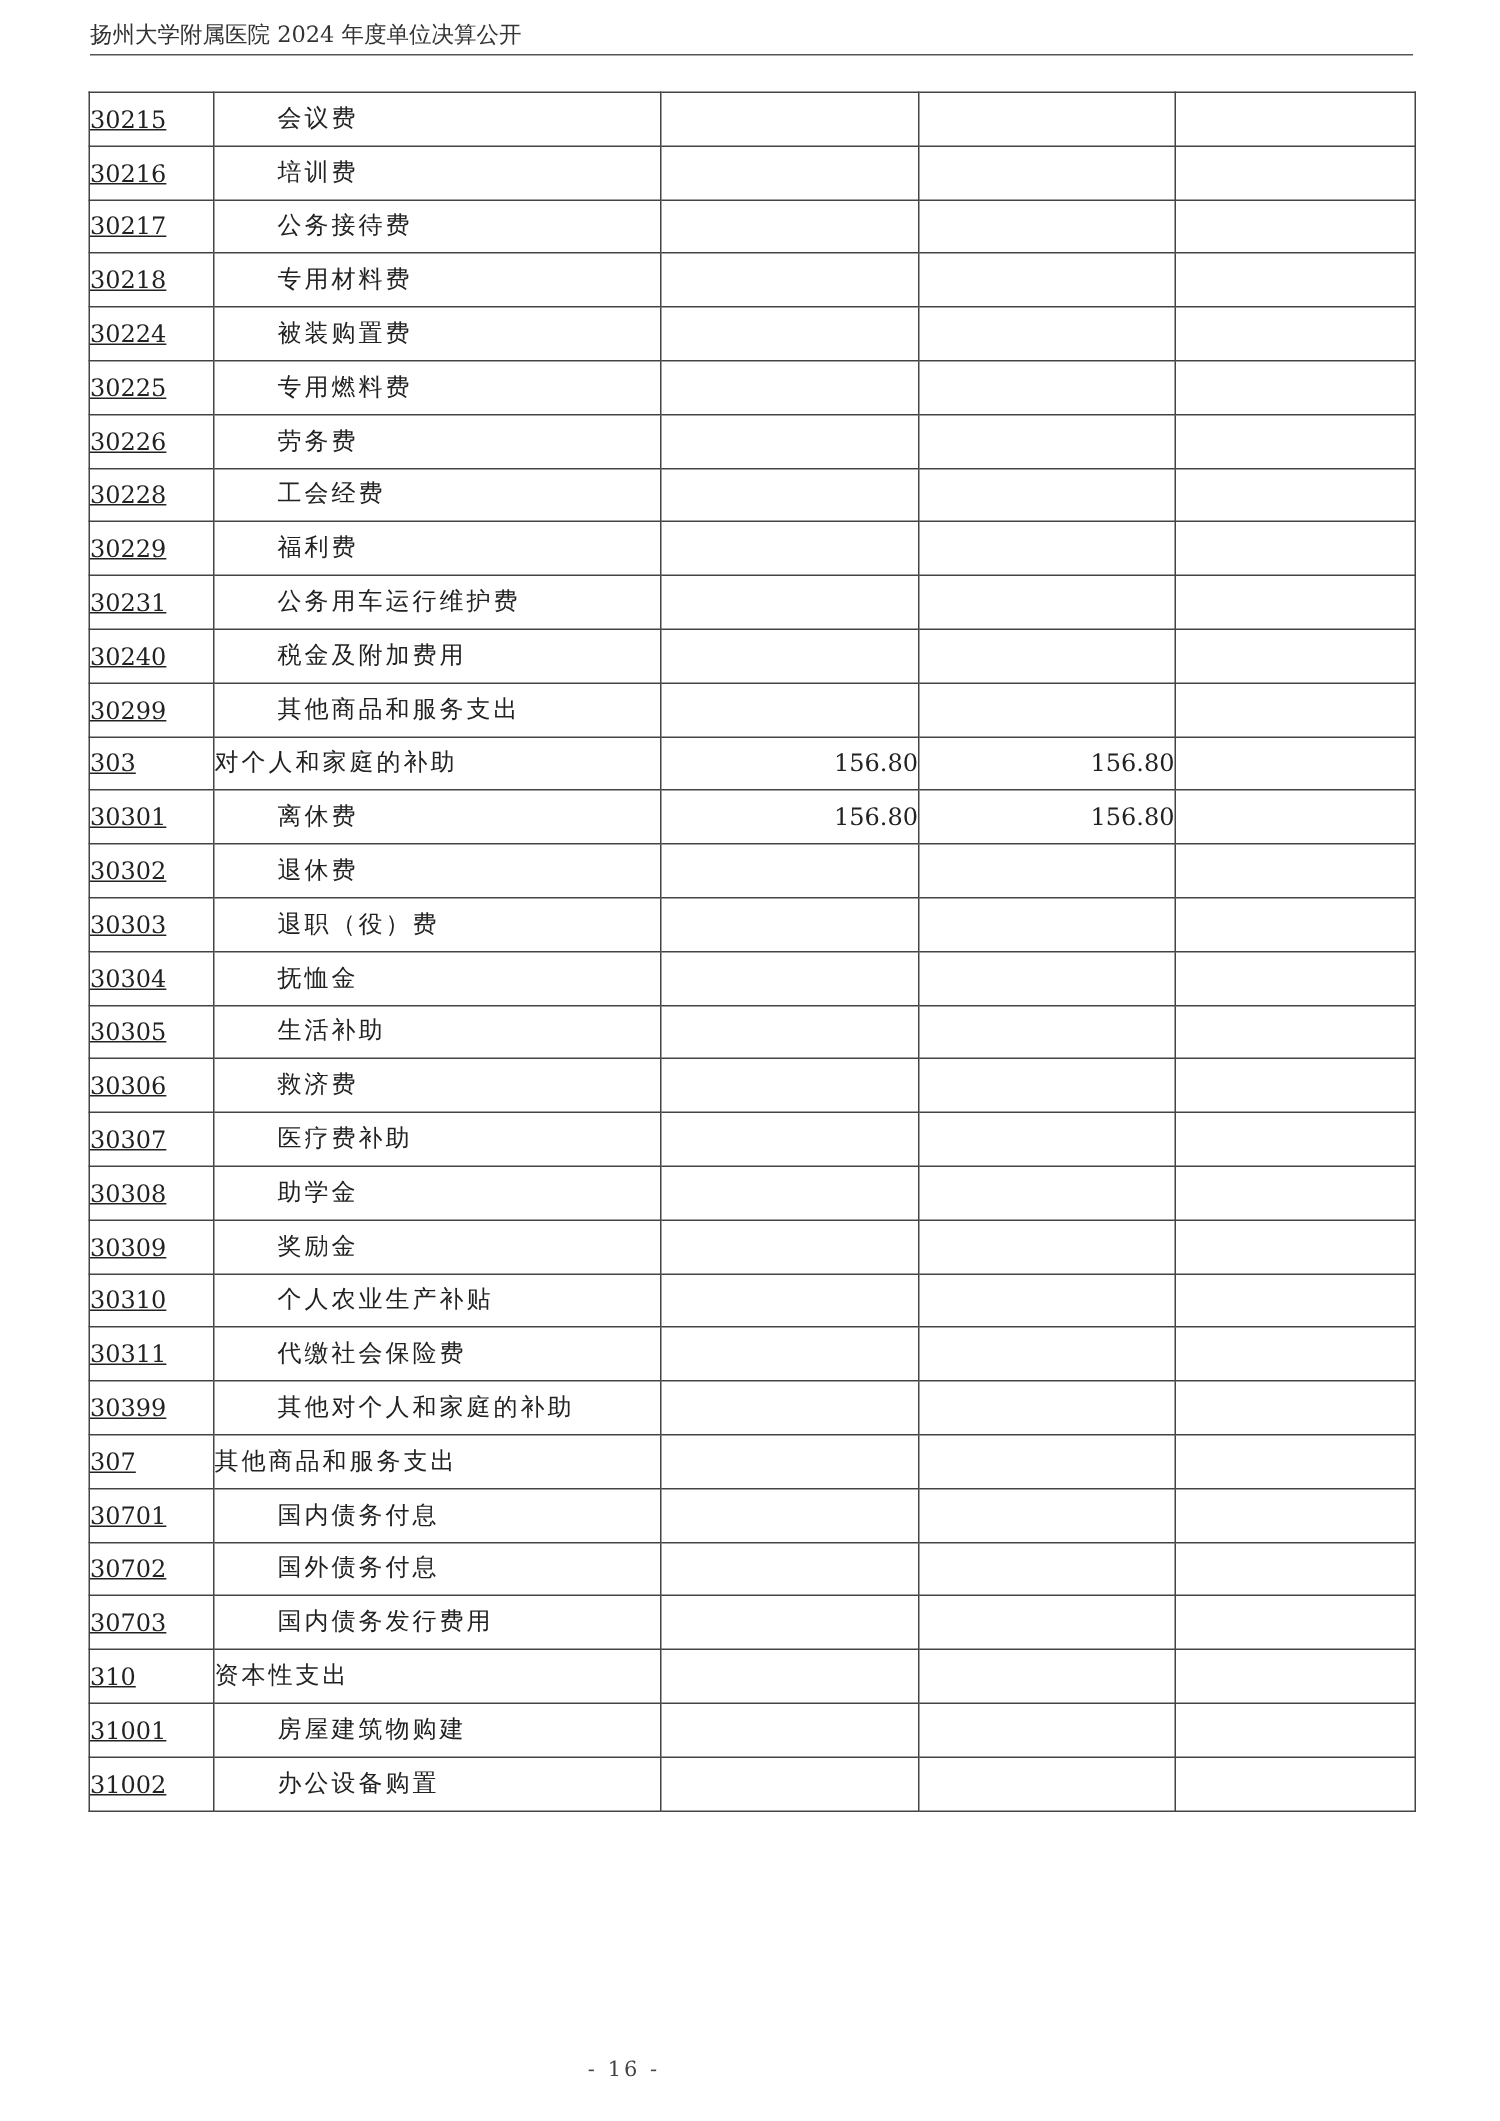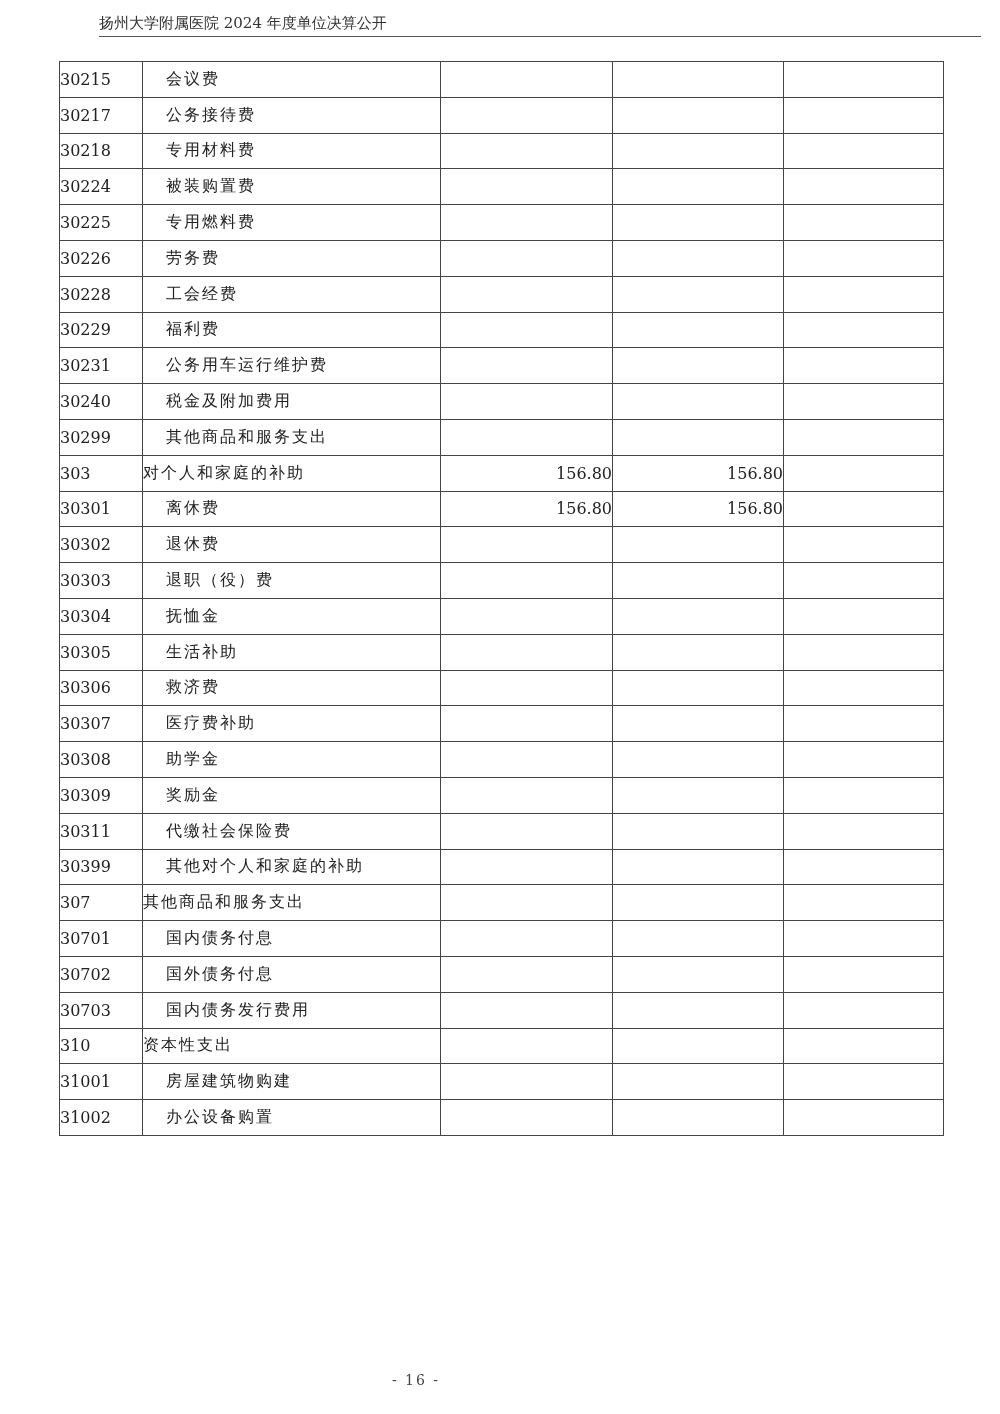--- a/index.html
+++ b/index.html
@@ -1,27 +1,27 @@
 <!DOCTYPE html>
 <html><head>
 <meta charset="utf-8">
 <style>
   html, body { margin: 0; padding: 0; background: #ffffff; }
   body { width: 1000px; height: 1414px; position: relative; overflow: hidden;
          font-family: "DejaVu Serif", "Liberation Serif", serif; color: #222; }
   .header { position: absolute; left: 60px; top: 12px; width: 882px; height: 24px;
             font-size: 15px; line-height: 22px; color: #333;
-            border-bottom: 1.5px solid #555; margin-left: 39px; }
+            border-bottom: 1.5px solid #555; }
   table.budget { position: absolute; left: 59px; top: 61px; width: 884px;
                  border-collapse: collapse; table-layout: fixed; }
   table.budget td { border: 1px solid #444; height: 35.8px; padding: 0;
                     font-size: 16px; color: #222; box-sizing: border-box; }
-  td.code { padding-left: 5px; }
+  td.code { padding-left: 5px; text-decoration: underline; }
   td.name { padding-left: 5px; letter-spacing: 2px; }
-  td.name.sub { padding-left: 23px; }
+  td.name.sub { padding-left: 42px; }
   td.num { text-align: right; padding-right: 5px; }
   .footer { position: absolute; left: 0; width: 832px; top: 1372px; text-align: center;
             font-size: 14px; color: #444; letter-spacing: 2px; }
 </style>
 </head>
 <body>
 
 <div class="header">扬州大学附属医院 2024 年度单位决算公开</div>
 
 <table class="budget">
@@ -34,20 +34,27 @@
   </colgroup>
   <tbody id="tbody">
       <tr>
         <td class="code">30215</td>
         <td class="name sub">会议费</td>
         <td class="num"></td>
         <td class="num"></td>
         <td class="num"></td>
       </tr>
       <tr>
+        <td class="code">30216</td>
+        <td class="name sub">培训费</td>
+        <td class="num"></td>
+        <td class="num"></td>
+        <td class="num"></td>
+      </tr>
+      <tr>
         <td class="code">30217</td>
         <td class="name sub">公务接待费</td>
         <td class="num"></td>
         <td class="num"></td>
         <td class="num"></td>
       </tr>
       <tr>
         <td class="code">30218</td>
         <td class="name sub">专用材料费</td>
         <td class="num"></td>
@@ -174,20 +181,27 @@
         <td class="num"></td>
       </tr>
       <tr>
         <td class="code">30309</td>
         <td class="name sub">奖励金</td>
         <td class="num"></td>
         <td class="num"></td>
         <td class="num"></td>
       </tr>
       <tr>
+        <td class="code">30310</td>
+        <td class="name sub">个人农业生产补贴</td>
+        <td class="num"></td>
+        <td class="num"></td>
+        <td class="num"></td>
+      </tr>
+      <tr>
         <td class="code">30311</td>
         <td class="name sub">代缴社会保险费</td>
         <td class="num"></td>
         <td class="num"></td>
         <td class="num"></td>
       </tr>
       <tr>
         <td class="code">30399</td>
         <td class="name sub">其他对个人和家庭的补助</td>
         <td class="num"></td>

